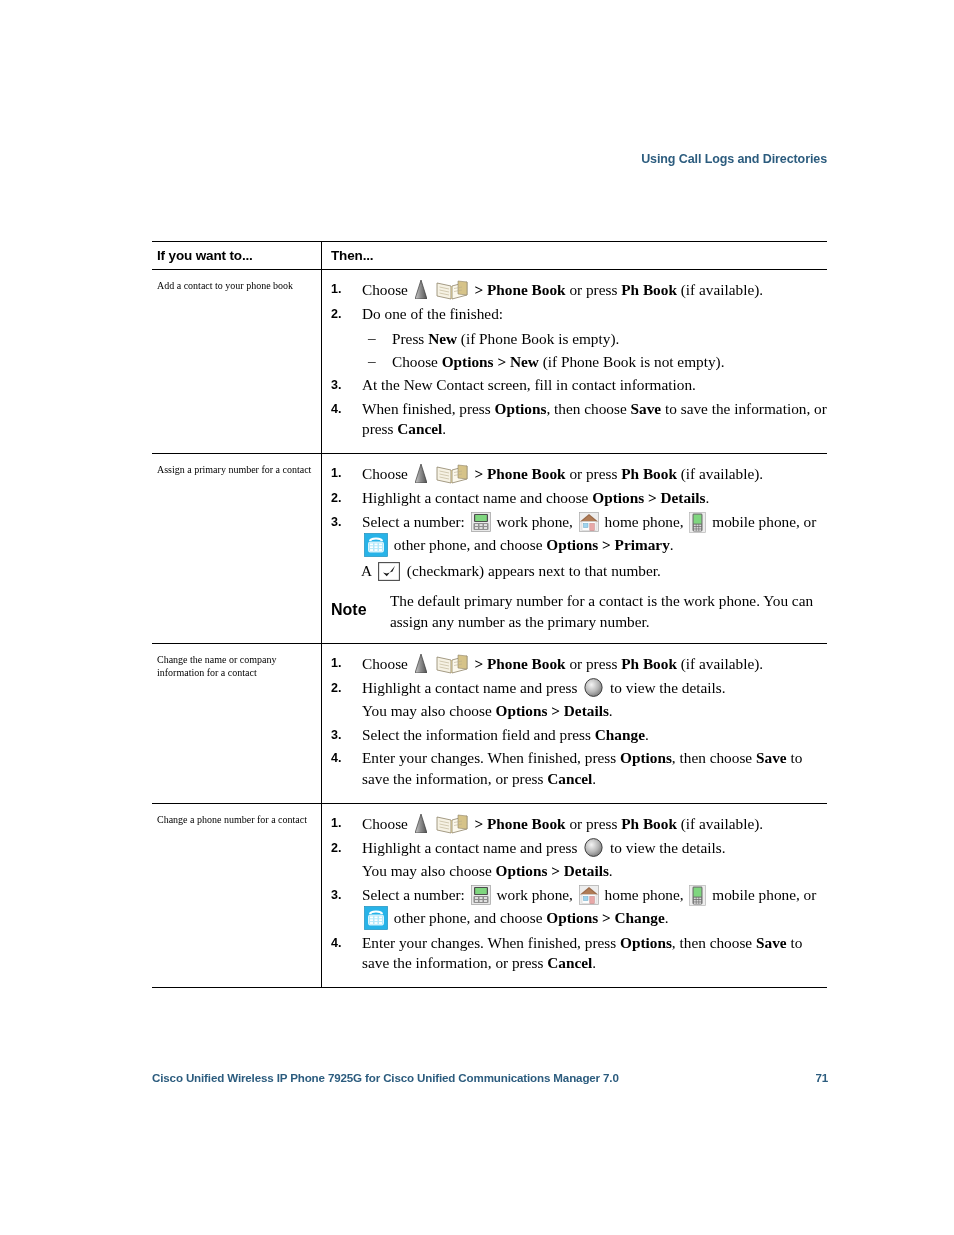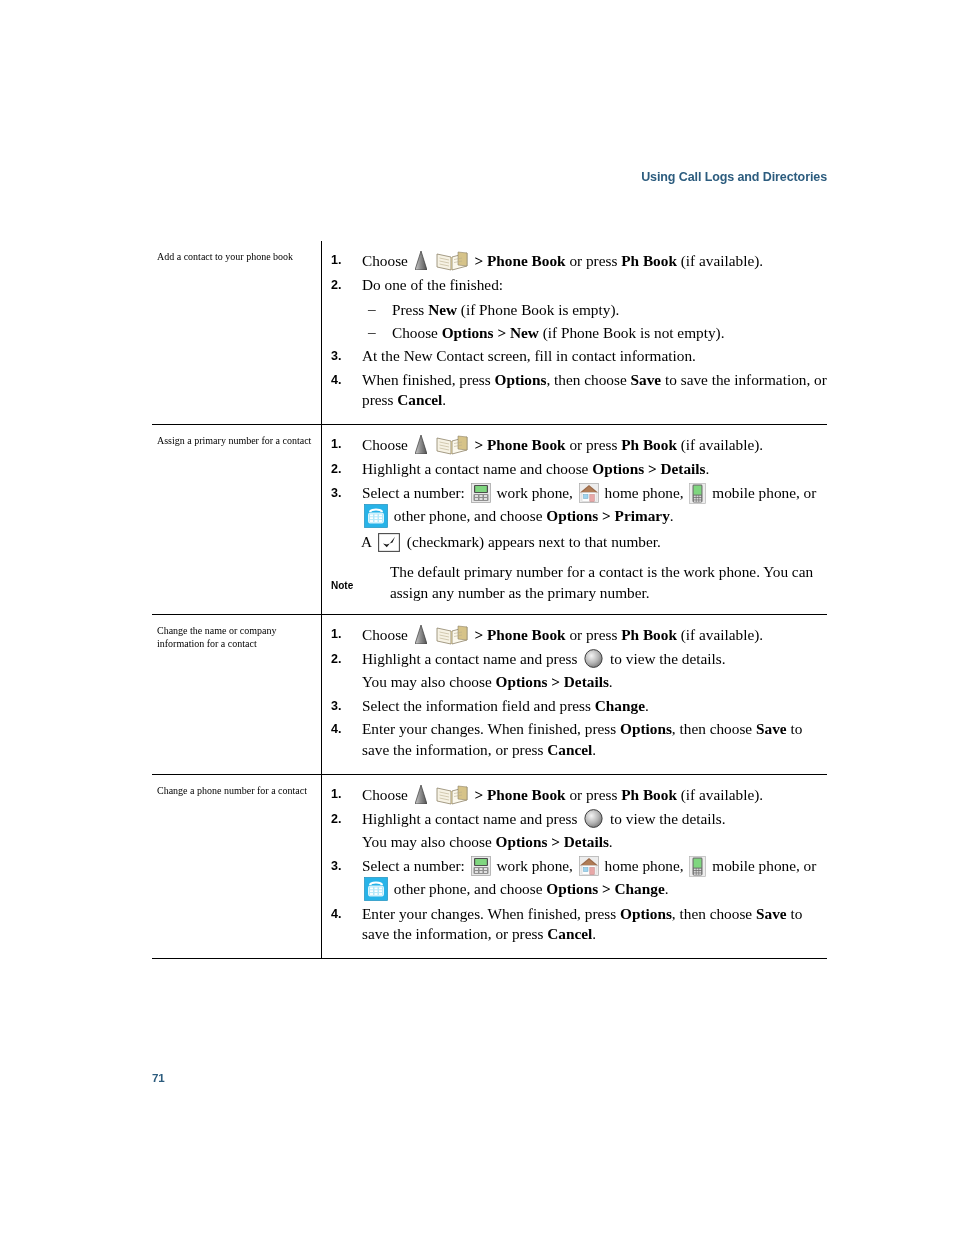--- a/index.html
+++ b/index.html
@@ -10,21 +10,21 @@
     color:#000000;
     position:relative;
     overflow:hidden;
   }
   .page { position:absolute; left:0; top:0; width:954px; height:1235px; }
 
   
   .running-head {
     position:absolute;
     right:127px;
-    top:170px;
+    top:152px;
     font-family:"Liberation Sans", sans-serif;
     font-weight:bold;
     font-size:12.5px;
     letter-spacing:-0.1px;
     color:#2c5c7e;
     white-space:nowrap;
   }
 
   
   .tbl {
@@ -71,23 +71,23 @@
     font-size:12.5px;
     padding-top:2px;
   }
   .sub { list-style:none; margin:3px 0 3px 0; padding:0; }
   .sub > li { position:relative; padding-left:30px; line-height:1.38; margin-bottom:2px;}
   .sub > li .dash { position:absolute; left:6px; top:-1px; }
   .cont { margin-top:2px; line-height:1.38; }
 
   .note-block { position:relative; padding-left:59px; margin-top:10px; line-height:1.36; }
   .note-block .note-lbl {
-    position:absolute; left:0; top:17px;
+    position:absolute; left:0; top:8px;
     font-family:"Liberation Sans", sans-serif;
-    font-weight:bold; font-size:10px;
+    font-weight:bold; font-size:16px;
   }
 
   b, .b { font-weight:bold; }
 
   .ck-line { padding-left:30px; line-height:1.4;}
 
   
   .ic { display:inline-block; vertical-align:-5px; position:relative; }
 
   
@@ -129,20 +129,24 @@
 </head>
 <body>
 
 <div class="page">
 
   <div class="running-head">Using Call Logs and Directories</div>
 
   <table class="tbl">
     <tbody>
 
+      <tr class="hdr-row">
+        <td class="col-a">If you want to...</td>
+        <td class="col-b">Then...</td>
+      </tr>
 
       <tr class="body-row">
         <td class="col-a">
           <div class="want-text">Add a contact to your phone book</div>
         </td>
         <td class="col-b">
           <ol class="steps">
 
             <li>
               <span class="num">1.</span>
@@ -528,16 +532,17 @@
             </li>
 
           </ol>
         </td>
       </tr>
 
     </tbody>
   </table>
 
   <div class="footer">
+    <span>Cisco Unified Wireless IP Phone 7925G for Cisco Unified Communications Manager 7.0</span>
     <span>71</span>
   </div>
 
 </div>
 
 </body></html>

